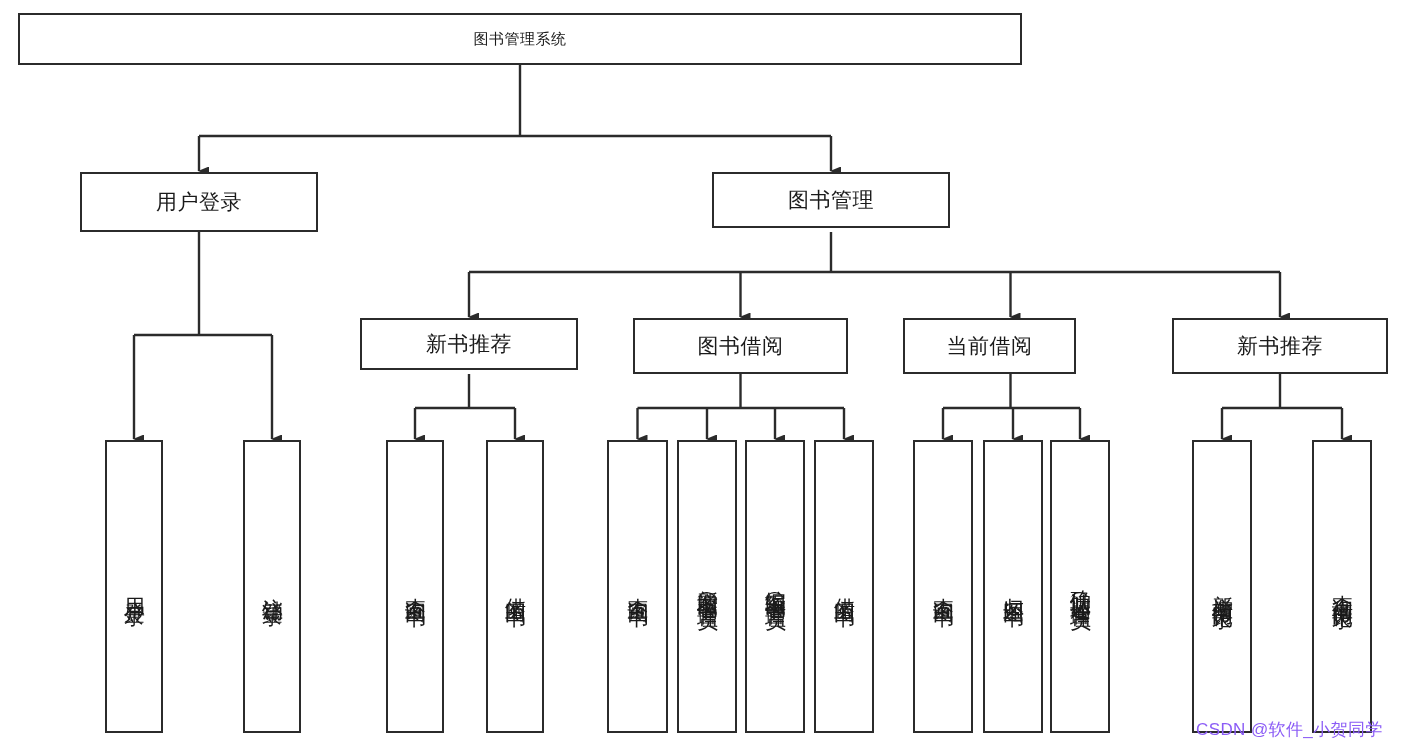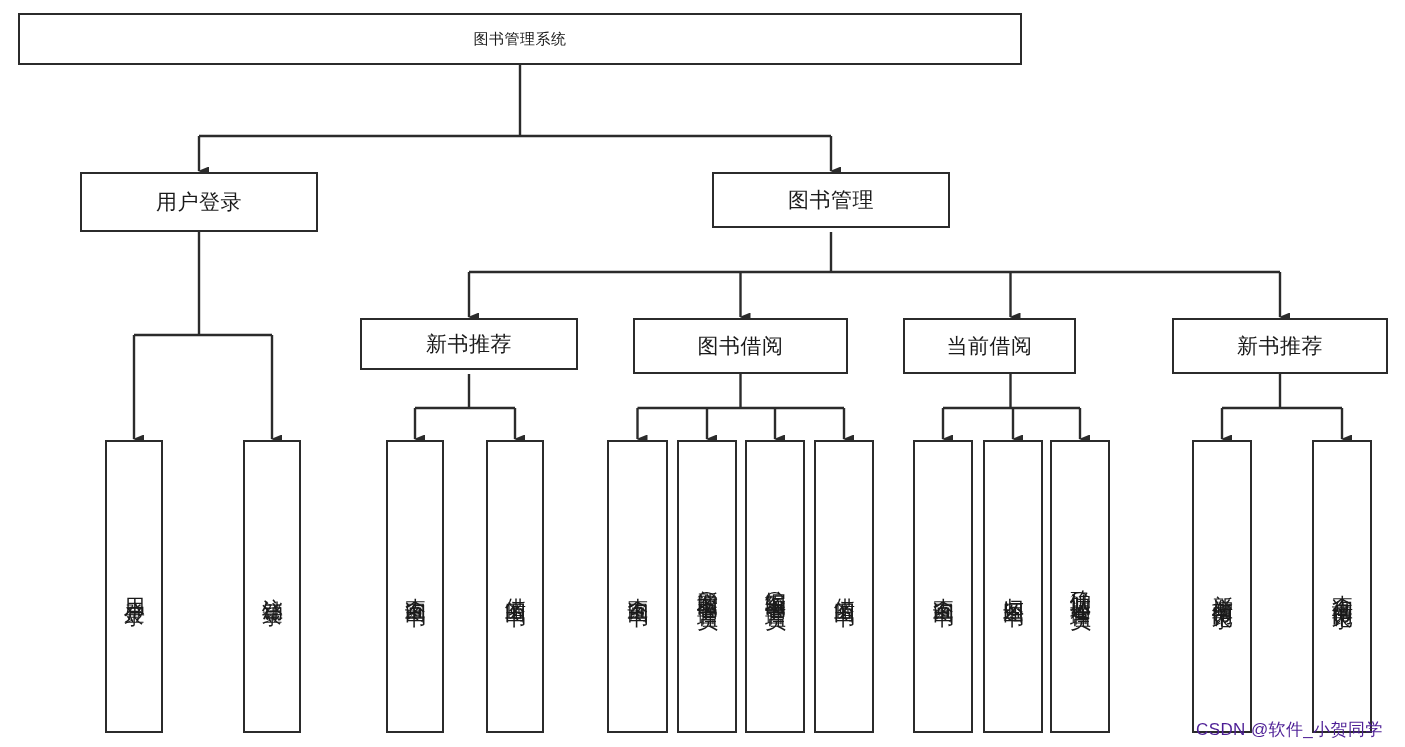--- a/index.html
+++ b/index.html
@@ -46,21 +46,21 @@
     writing-mode: vertical-rl;
     text-orientation: upright;
     letter-spacing: 3px;
     font-size: 21px;
   }
   .node-box.root .node-label {
     font-size: 15px;
   }
   .watermark {
     position: absolute;
-    color: #4c1d95;
+    color: #8b5cf6;
     font-size: 17px;
     white-space: nowrap;
     letter-spacing: 0.4px;
   }
 </style>
 </head>
 <body>
 
 <div id="diagram-root">
   <svg id="tree-svg" viewBox="0 0 1405 747" xmlns="http://www.w3.org/2000/svg" aria-hidden="true">

